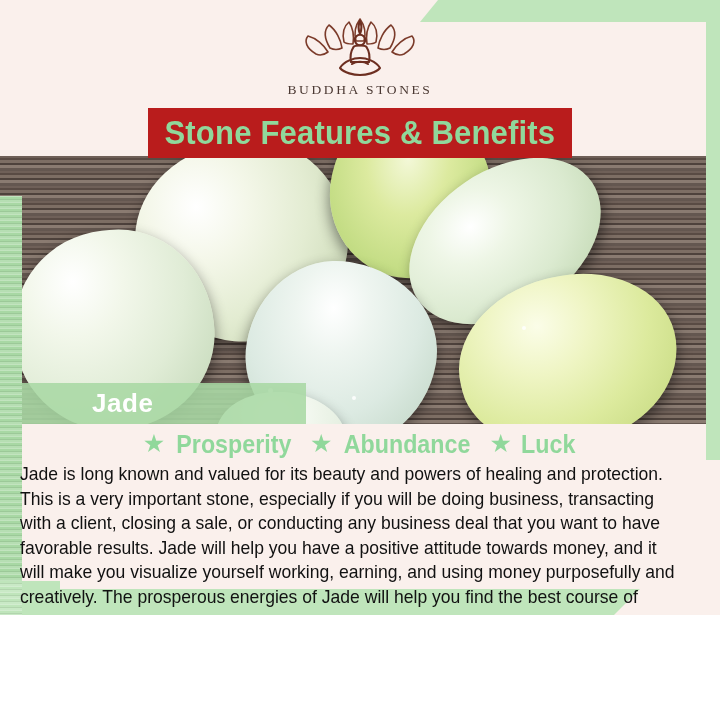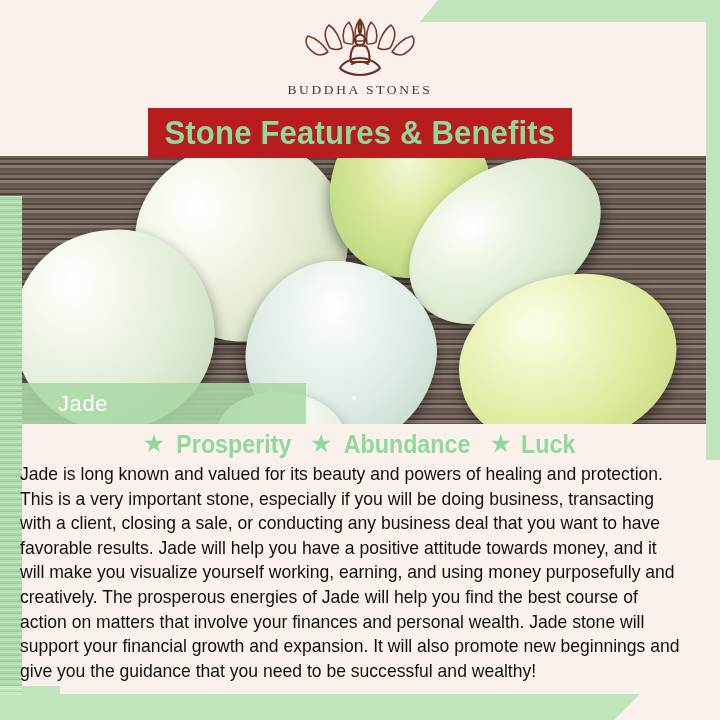--- a/index.html
+++ b/index.html
@@ -7,21 +7,21 @@
     padding: 0;
     background: #ffffff;
   }
   body {
     font-family: "Liberation Sans", sans-serif;
   }
 
   .infographic {
     position: relative;
     width: 720px;
-    height: 720px;
+    height: 615px;
     overflow: hidden;
     background: #faf0ec;
   }
 
   
   .band-top {
     position: absolute;
     top: 0;
     left: 420px;
     width: 300px;
@@ -231,24 +231,24 @@
     left: 22px;
     top: 383px;
     width: 284px;
     height: 41px;
     background: rgba(168, 216, 164, 0.88);
     z-index: 6;
     display: flex;
     align-items: center;
   }
   .jade-label {
-    margin-left: 36px;
+    margin-left: 70px;
     color: #ffffff;
-    font-weight: normal;
-    font-size: 22px;
+    font-weight: bold;
+    font-size: 26px;
     letter-spacing: 0.6px;
   }
 
   
   .benefits {
     position: absolute;
     top: 430px;
     left: 0;
     width: 720px;
     z-index: 6;

